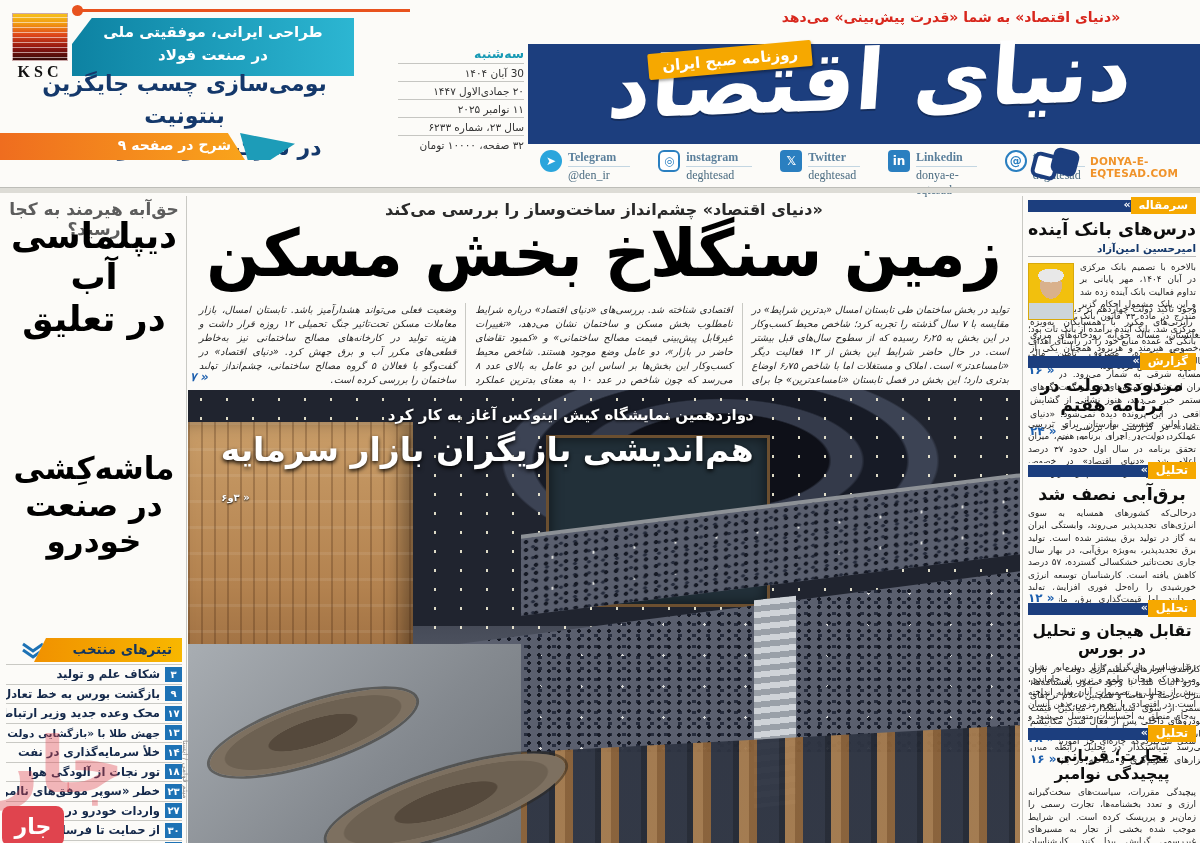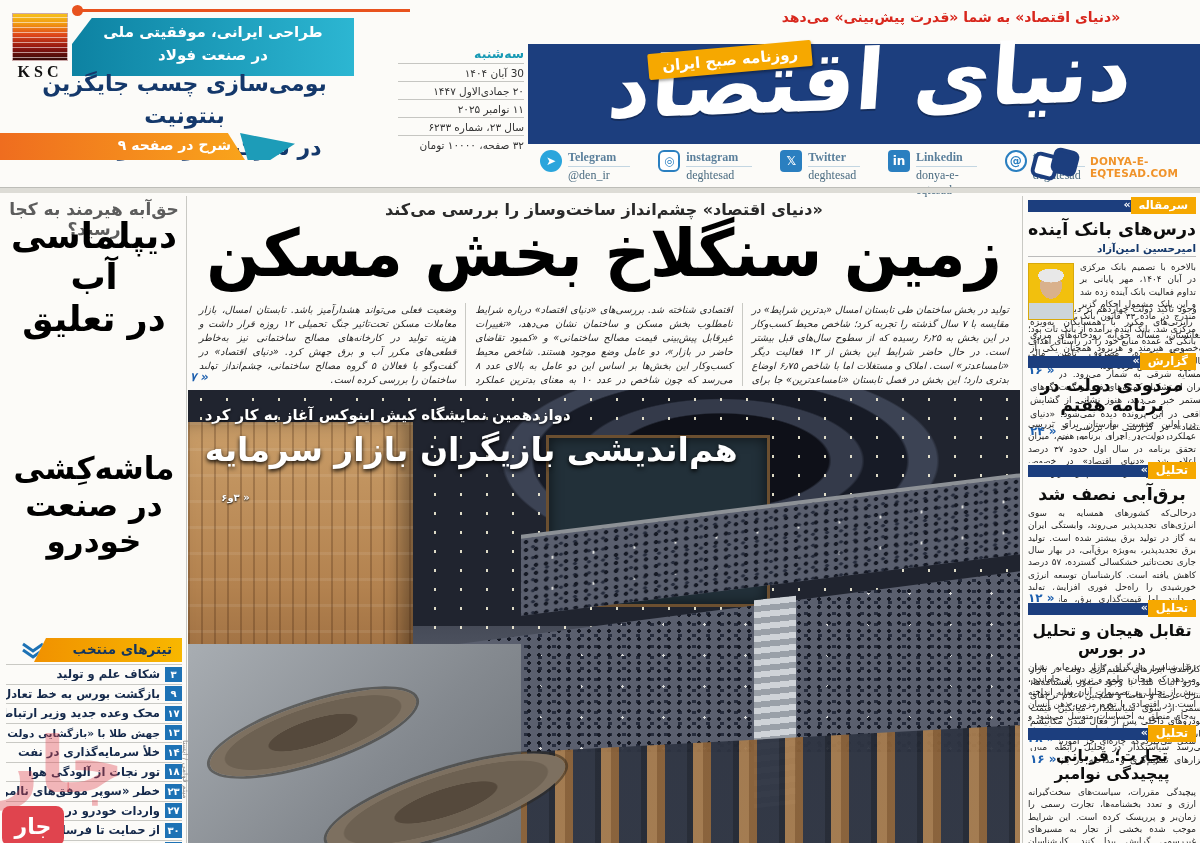--- a/index.html
+++ b/index.html
@@ -141,21 +141,21 @@
     transform:skewY(-6deg); }
   .front-rows { position:absolute; right:0; bottom:0; width:78%; height:26%;
     background:repeating-linear-gradient(90deg,#a57b4e 0 10px,#8a6138 10px 18px,#2e3442 18px 40px,#232833 40px 46px);
     clip-path:polygon(0 30%, 100% 0, 100% 100%, 0 100%); opacity:.95; }
   .floor { position:absolute; left:0; bottom:0; width:40%; height:44%;
     background:linear-gradient(135deg,#a8adb2 0%,#84898f 60%,#6f747a 100%); }
   .rug { position:absolute; border-radius:50%; background:radial-gradient(#55493c 30%, #6d6152 31% 60%, #7d7060 61%);
     transform:rotate(-18deg); box-shadow:0 0 0 3px rgba(40,35,28,.5); }
   .rug1 { left:2%; bottom:18%; width:26%; height:13%; }
   .rug2 { left:16%; bottom:2%; width:30%; height:14%; }
-  .caption { position:absolute; left:2%; top:16px; width:66%; text-align:left; color:#fff; z-index:3; }
+  .caption { position:absolute; left:2%; top:16px; width:66%; text-align:right; color:#fff; z-index:3; }
   .cap-kicker { font-size:15px; font-weight:bold; text-shadow:0 1px 3px rgba(0,0,0,.9); }
   .cap-head { font-size:33px; font-weight:bold; margin-top:6px; text-shadow:0 2px 4px rgba(0,0,0,.95); }
   .cap-ref { position:absolute; left:4%; top:102px; color:#fff; font-size:10px; font-weight:bold;
     text-shadow:0 1px 2px #000; z-index:3; }
 
   
   .sb-sec { position:absolute; left:1028px; width:168px; }
   .sb-hdr { display:flex; align-items:center; height:17px; }
   .sb-label { background:#f6a800; color:#fff; font-weight:bold; font-size:11.5px;
     padding:1px 8px 2px; flex:0 0 auto; }

